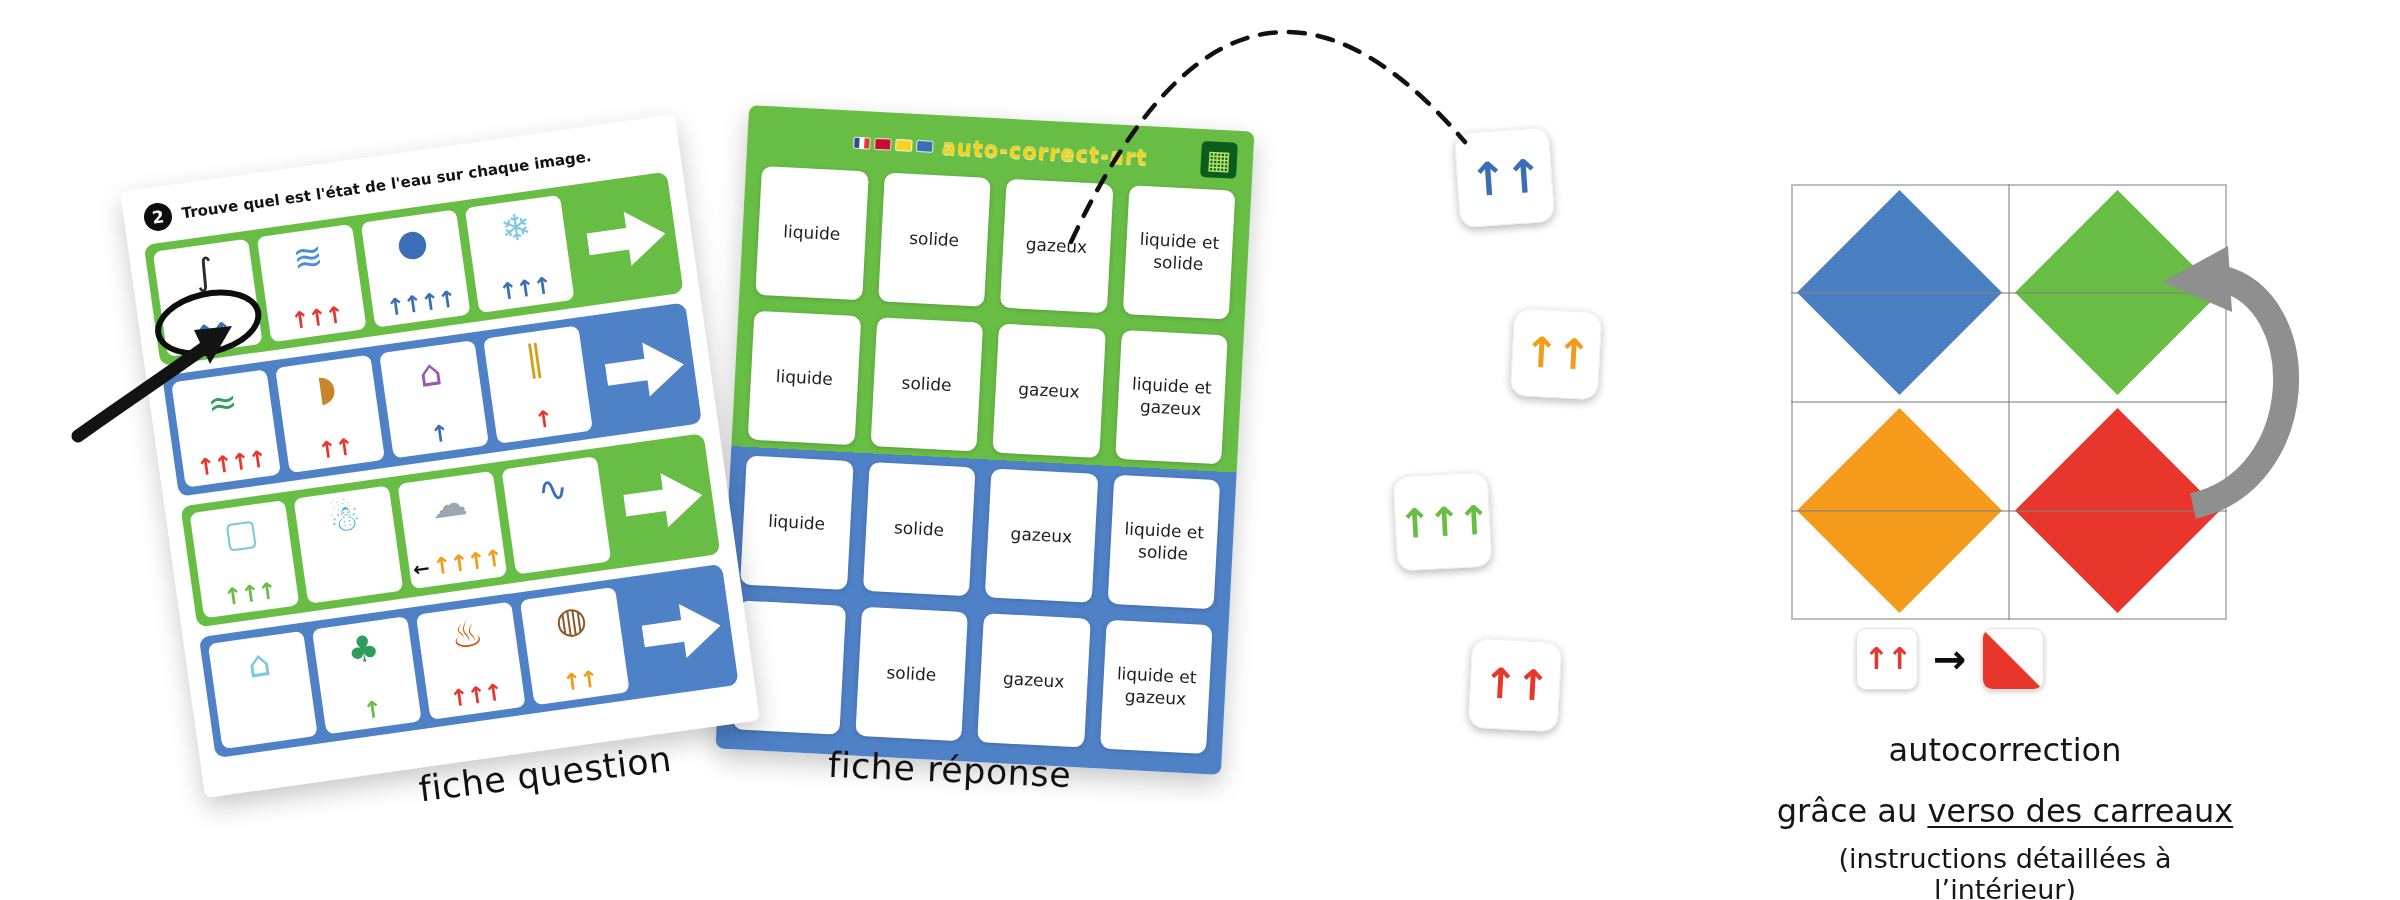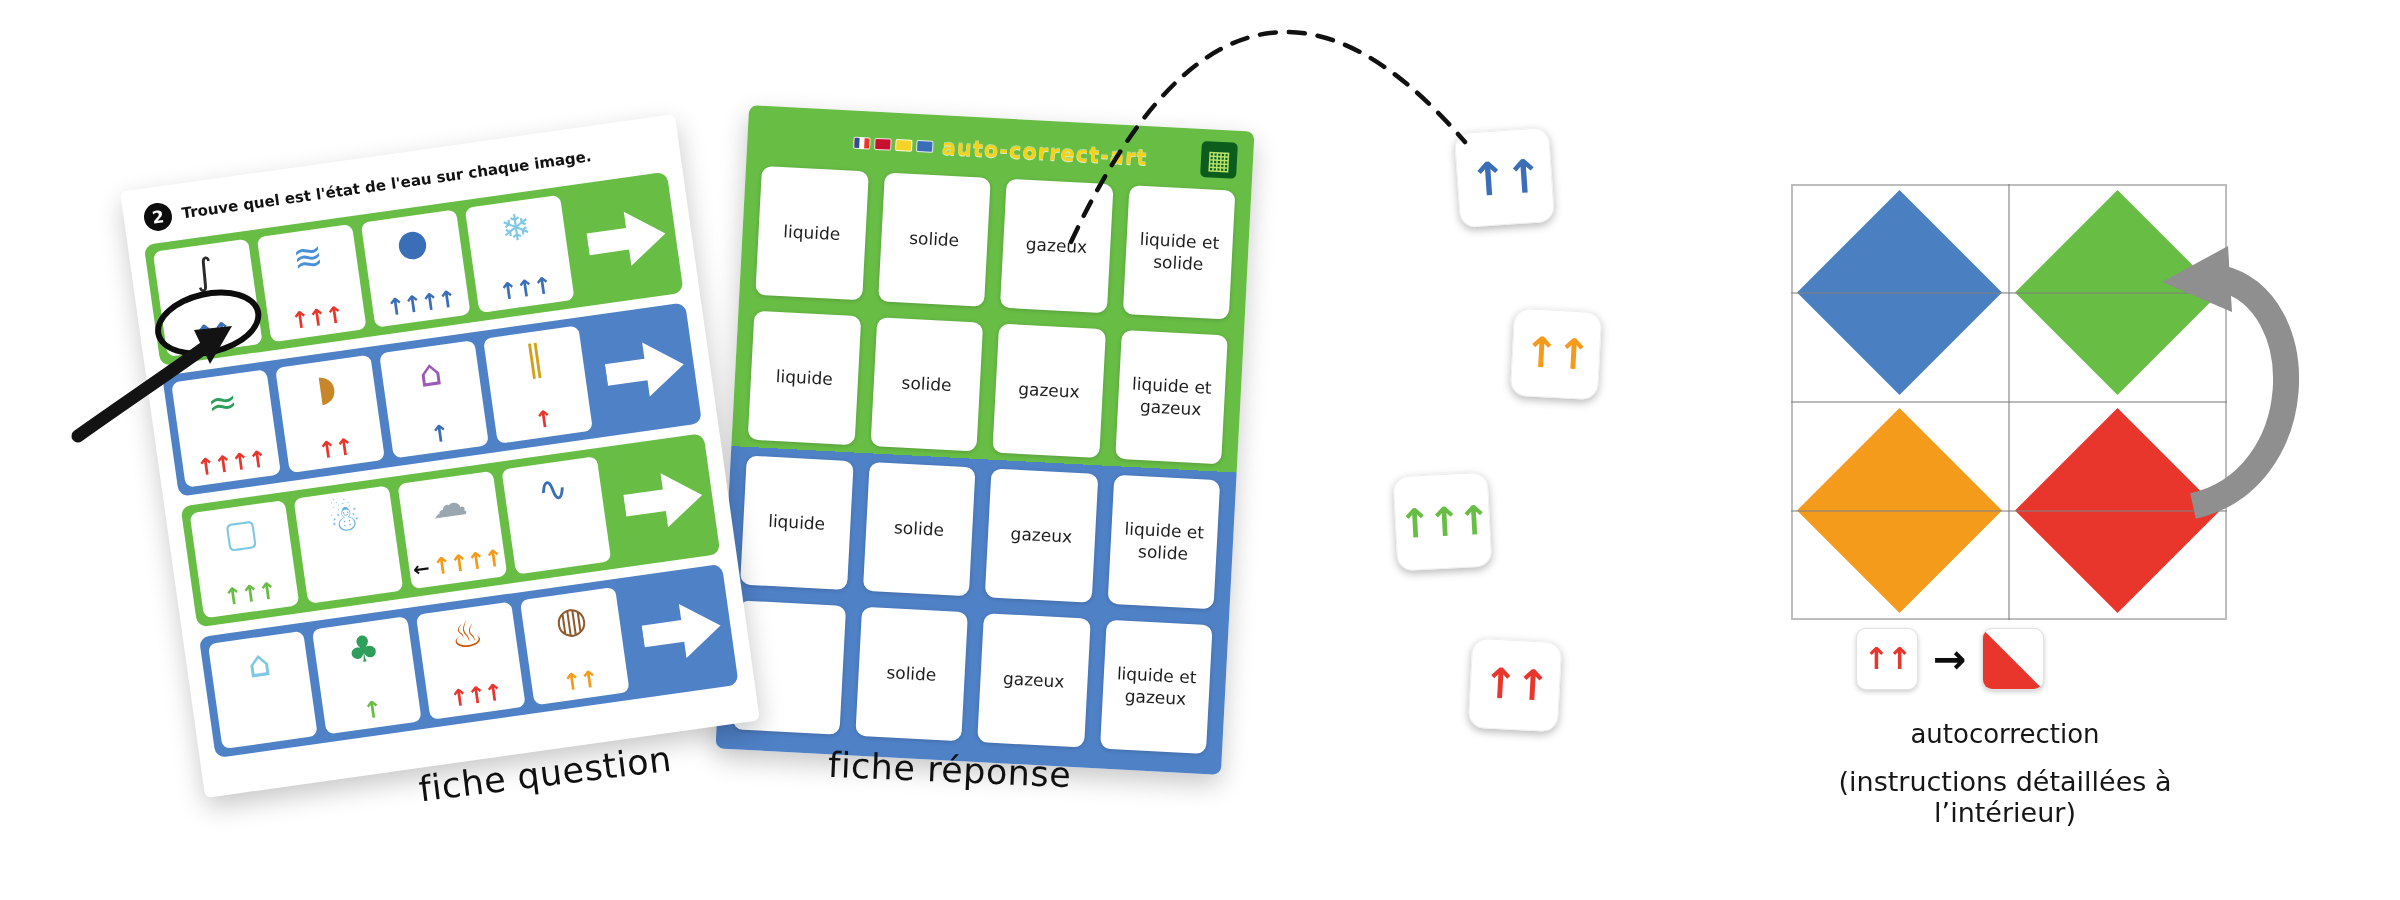--- a/index.html
+++ b/index.html
@@ -89,21 +89,21 @@
 
   .demo-row { position:absolute; left:1856px; top:628px; display:flex; align-items:center; gap:15px; z-index:2; }
   .demo-tile { width:62px; height:62px; background:#fff; border:1px solid #e2e2e2; border-radius:10px;
     box-shadow:0 2px 5px rgba(0,0,0,.2); display:flex; align-items:center; justify-content:center; }
   .demo-tile .t-arrows { font-size:30px; letter-spacing:-2px; }
   .demo-arrow { font-size:40px; font-weight:bold; color:#0d0d0d; line-height:1; }
   .demo-back { overflow:hidden; position:relative; }
   .demo-triangle { position:absolute; inset:0; clip-path:polygon(0 0, 100% 100%, 0 100%); }
 
   .verso-text { position:absolute; left:1770px; top:712px; width:470px; text-align:center; color:#161616; z-index:2; }
-  .vt-line { font-size:26px; line-height:45px; }
+  .vt-line { font-size:32px; line-height:45px;margin-top:16px; }
   .vt-underline { text-decoration:underline; text-underline-offset:4px; text-decoration-thickness:2px; }
   .vt-line3 { font-size:27px; margin-top:9px; }
 
   .overlay-svg { position:absolute; left:0; top:0; z-index:6; pointer-events:none; }
 </style>
 </head>
 <body>
 
 <div class="question-card">
   <div class="q-header">
@@ -281,20 +281,21 @@
     <span class="t-arrows" style="color: rgb(232, 54, 45);">↑↑</span>
   </div>
   <span class="demo-arrow">→</span>
   <div class="demo-tile demo-back">
     <span class="demo-triangle" style="background: rgb(232, 54, 45);"></span>
   </div>
 </div>
 
 <div class="verso-text">
   <div class="vt-line">autocorrection</div>
+  <div class="vt-line"><span>grâce au </span><span class="vt-underline">verso des carreaux</span></div>
   <div class="vt-line3">(instructions détaillées à l’intérieur)</div>
 </div>
 
 <svg class="overlay-svg" width="2400" height="900" viewBox="0 0 2400 900">
   <path d="M 1071 242 Q 1240 -120 1465 142" fill="none" stroke="#111111" stroke-width="4.5" stroke-dasharray="16 13" stroke-linecap="round"></path>
   <path d="M 78 436 C 120 406, 162 378, 204 348" fill="none" stroke="#131313" stroke-width="13" stroke-linecap="round"></path>
   <polygon points="232,326 194,330 210,364" fill="#131313"></polygon>
 </svg>
 
 </body></html>

